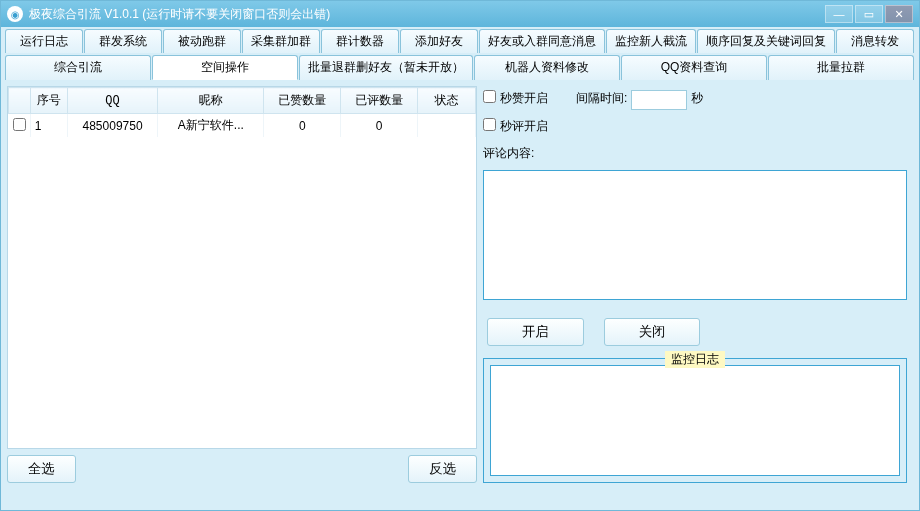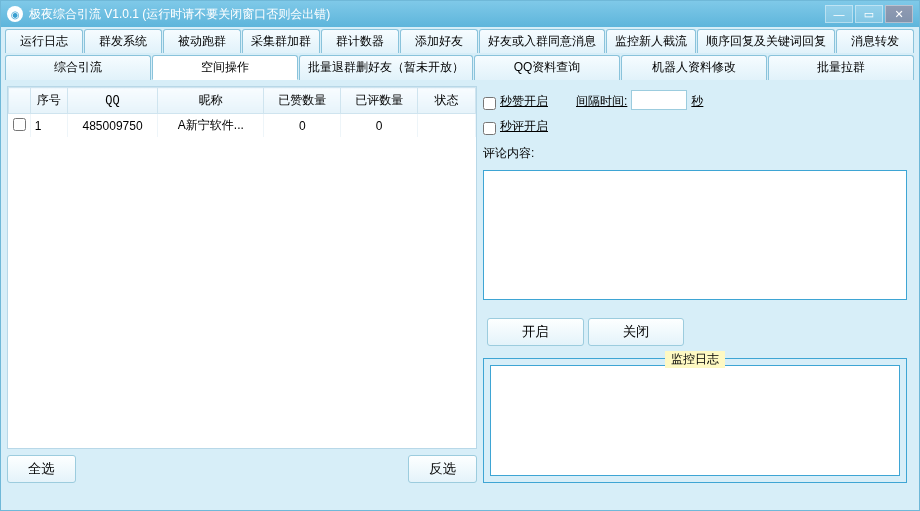--- a/index.html
+++ b/index.html
@@ -29,25 +29,25 @@
   .table-wrap { flex:1; border:1px solid #b8d8e8; background:#fff; overflow:hidden; }
   table { width:100%; border-collapse:collapse; font-size:12px; }
   th { background: linear-gradient(#f8fcff,#e6f3fa); border:1px solid #cfe4ef; padding:4px 2px; font-weight:normal; text-align:center; }
   td { border-right:1px solid #eef5f9; padding:3px 2px; text-align:center; }
   td.left-align { text-align:left; padding-left:4px; }
   .row-chk { width:22px; }
   .left-btns { display:flex; justify-content:space-between; margin-top:6px; }
   .btn { border:1px solid #9cccde; background: linear-gradient(#fdffff,#e4f3fa); padding:4px 20px; cursor:pointer; border-radius:3px; }
 
   .opts { display:flex; flex-direction:column; gap:8px; }
-  .opt-row { display:flex; align-items:flex-end; gap:4px;text-decoration:underline; }
+  .opt-row { display:flex; align-items:flex-start; gap:4px; }
   .opt-row input[type=text] { border:1px solid #9cccde; height:20px; width:56px; padding:0 3px; }
   .comment-label { margin-top:2px; }
   .textarea { width:100%; height:130px; border:1px solid #3ea5d4; background:#fff; resize:none; padding:4px; font-family:inherit; font-size:12px; overflow-y:scroll; }
-  .action-btns { display:flex; gap:4px; margin-top:10px; padding-left:4px; }
+  .action-btns { display:flex; gap:20px; margin-top:10px; padding-left:4px; }
   .action-btns .btn { padding:4px 34px; }
   .fieldset { border:1px solid #3ea5d4; margin-top:12px; padding:6px 6px 6px 6px; position:relative; flex:1; display:flex; }
   .fieldset-label { position:absolute; top:-8px; left:50%; transform:translateX(-50%); background:#fef9c3; padding:0 6px; }
   .log { flex:1; border:1px solid #3ea5d4; background:#fff; overflow-y:scroll; }
 </style>
 </head>
 <body>
 
 <div class="window">
   <div class="titlebar">
@@ -69,22 +69,22 @@
       <div class="tab">添加好友</div>
       <div class="tab wide">好友或入群同意消息</div>
       <div class="tab">监控新人截流</div>
       <div class="tab wide">顺序回复及关键词回复</div>
       <div class="tab">消息转发</div>
     </div>
   <div class="tabrow second" id="tabrow2">
       <div class="tab">综合引流</div>
       <div class="tab active">空间操作</div>
       <div class="tab wide">批量退群删好友（暂未开放）</div>
+      <div class="tab">机器人资料修改</div>
       <div class="tab">QQ资料查询</div>
-      <div class="tab">机器人资料修改</div>
       <div class="tab">批量拉群</div>
     </div>
 
   <div class="content">
     <div class="left">
       <div class="table-wrap">
         <table>
           <thead>
               <tr id="thead-row">
                 <th class="row-chk"></th>

